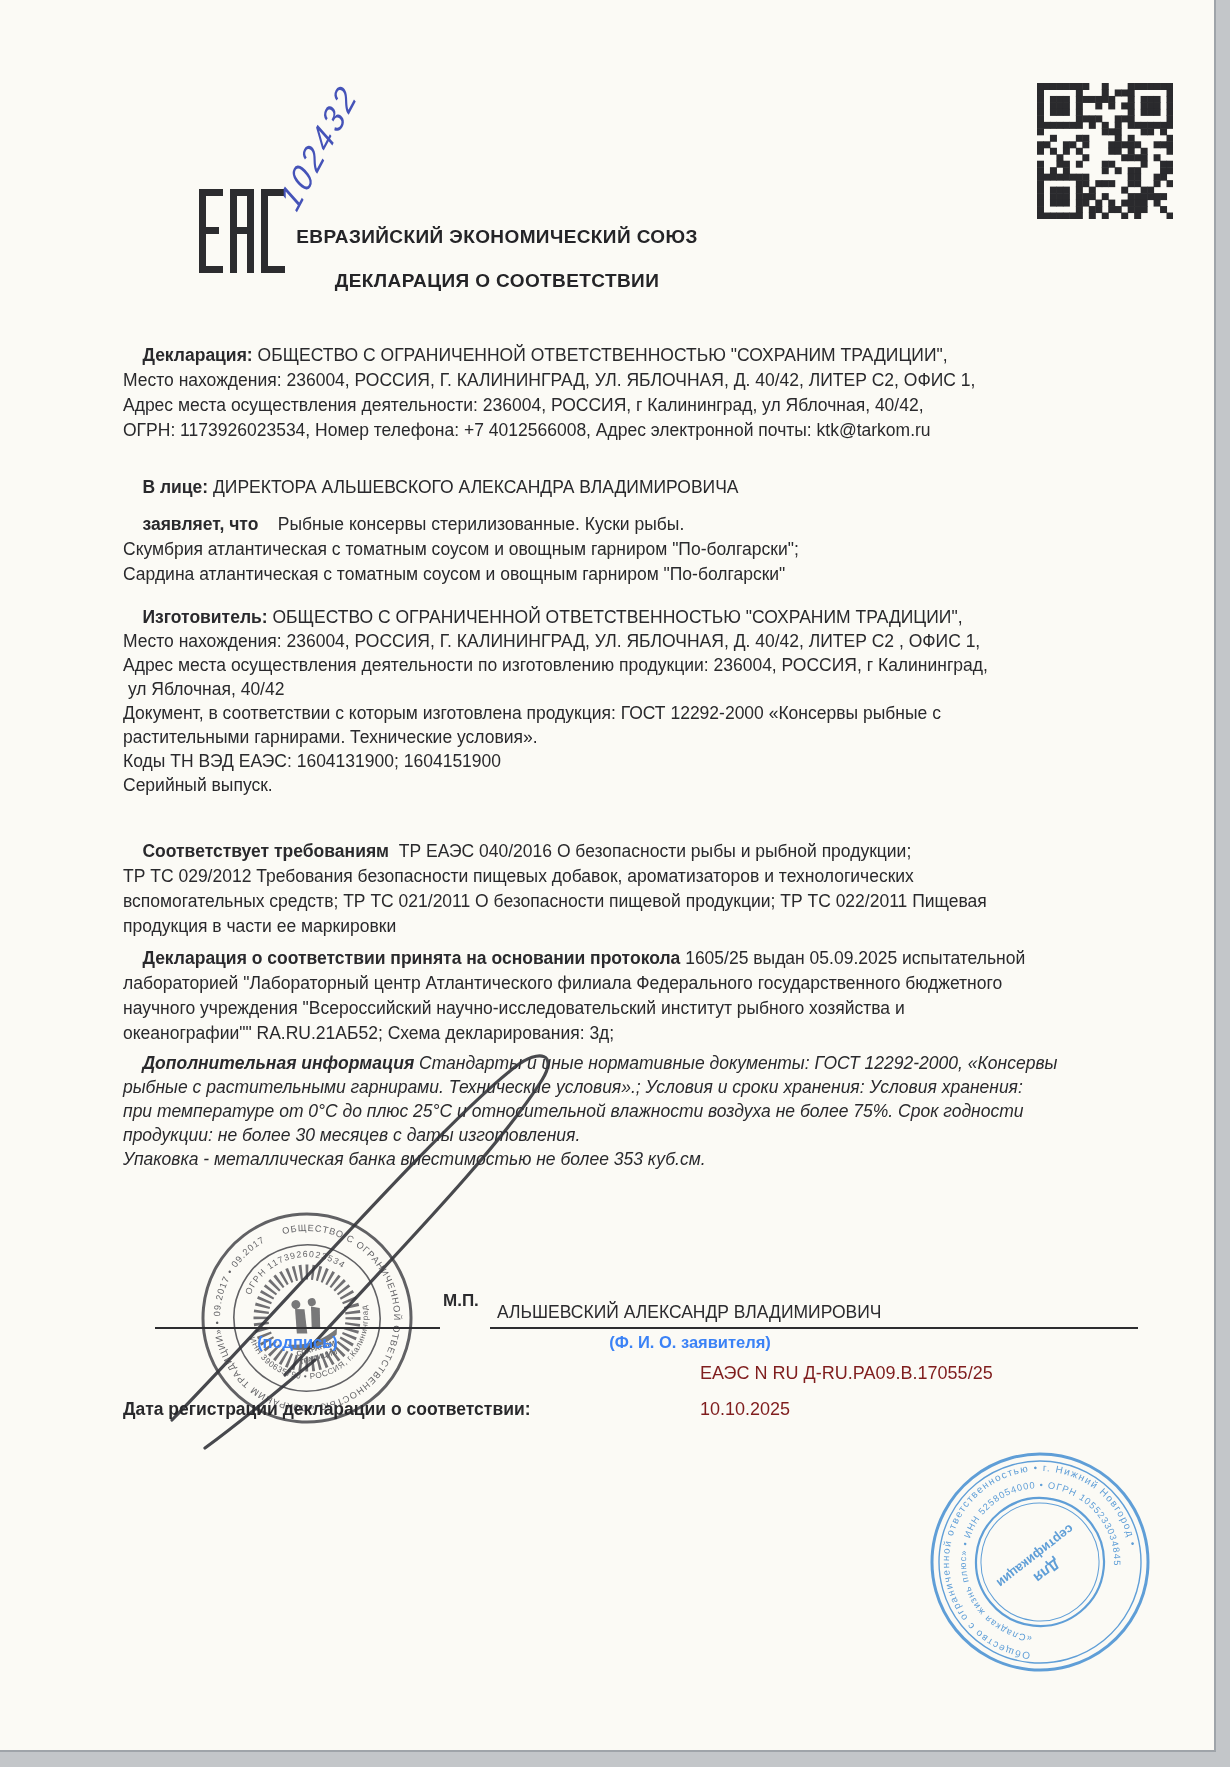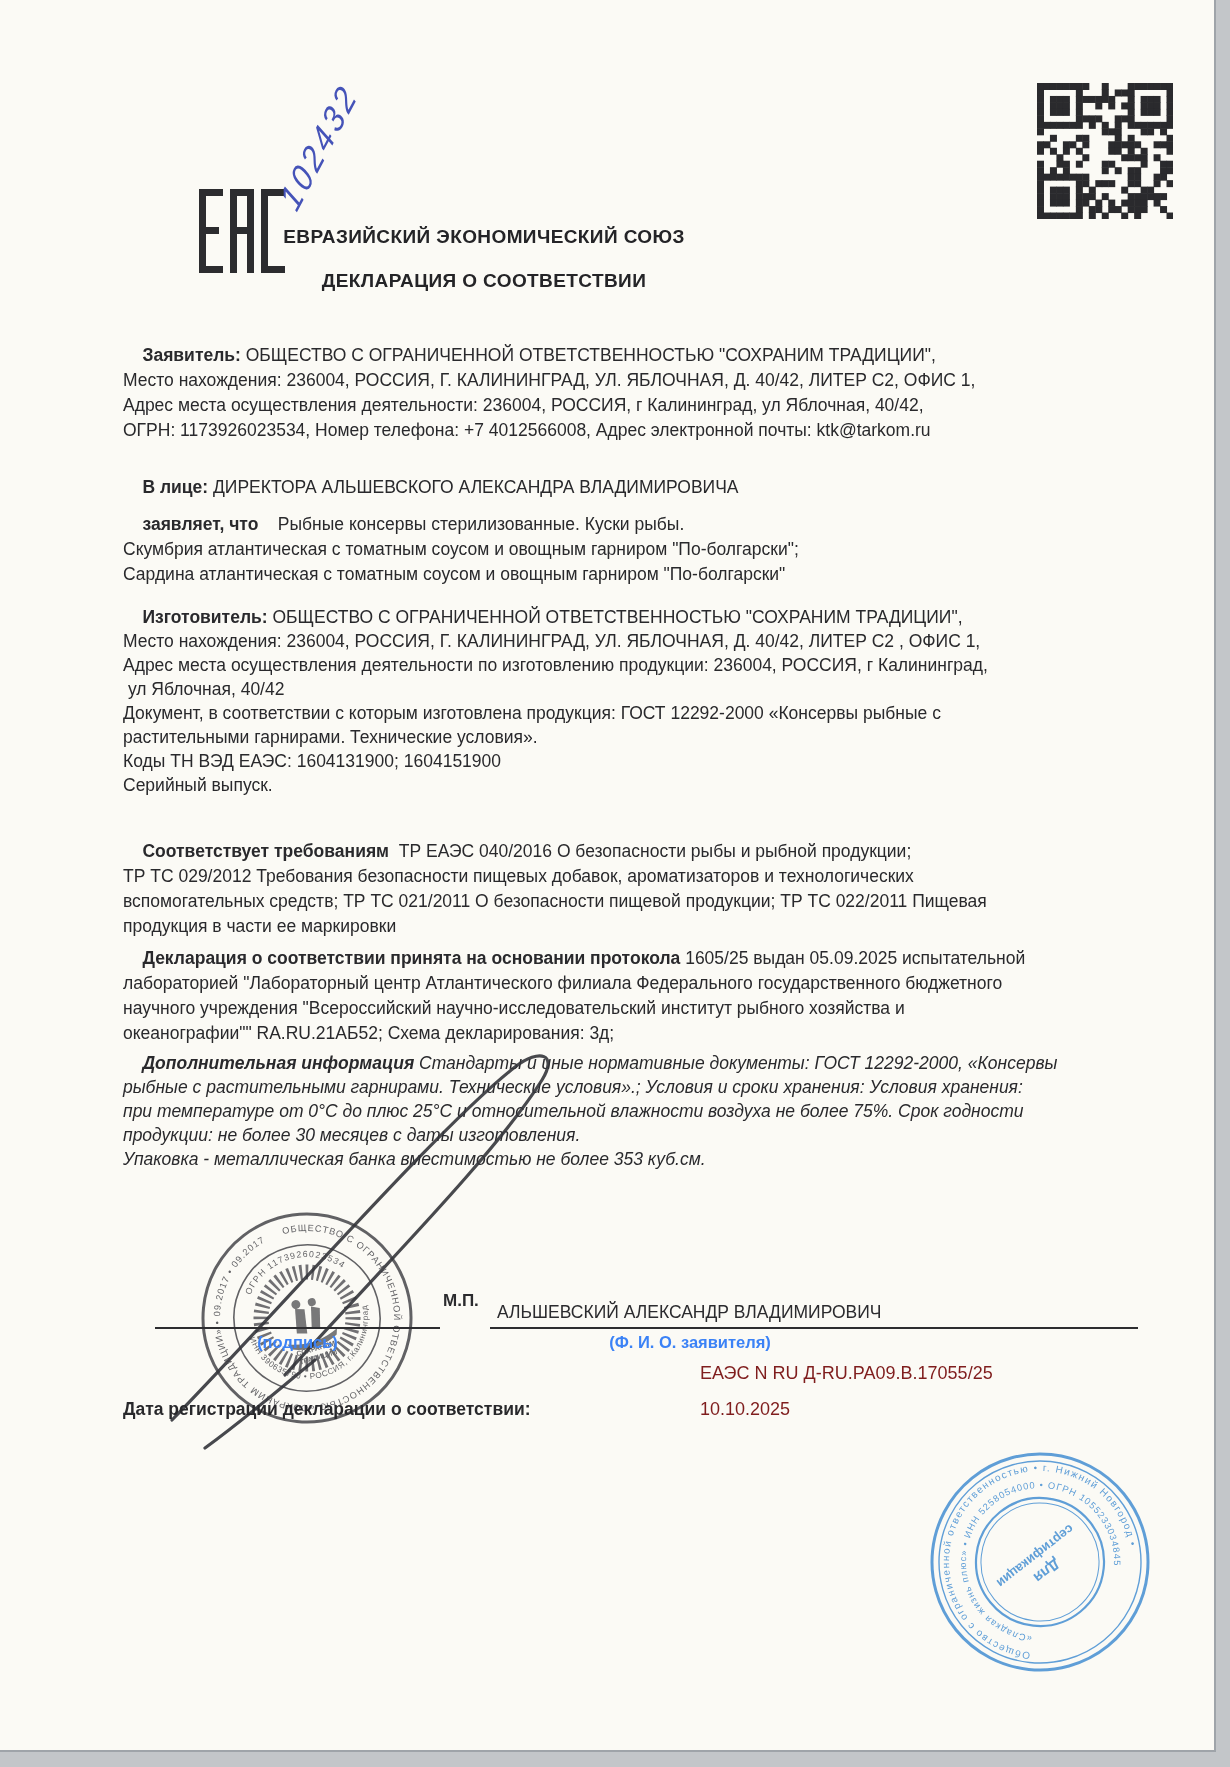--- a/index.html
+++ b/index.html
@@ -18,21 +18,21 @@
   .abs{position:absolute;}
   .para{
     position:absolute;left:123px;width:1065px;
     font-size:17.5px;line-height:25px;white-space:pre-wrap;
     color:#29292c;
   }
   .para b{font-weight:bold;}
   .tight{line-height:24px;}
   .t245{line-height:24px;font-style:italic;}
   .title{
-    position:absolute;left:0;width:968px;text-align:center;
+    position:absolute;left:13px;width:968px;text-align:center;
     font-size:19px;font-weight:bold;letter-spacing:.4px;color:#242427;
   }
   .handwritten{
     position:absolute;left:252px;top:128px;
     font-size:33px;font-style:italic;letter-spacing:4px;
     color:#4553b8;
     transform:rotate(-62deg) skewX(-10deg);
     transform-origin:center;
   }
   .sigline{position:absolute;height:2px;background:#2d2d30;}
@@ -296,21 +296,21 @@
       <rect x="64.76" y="129.52" width="7" height="7" fill="#2a2a2d"></rect>
       <rect x="84.19" y="129.52" width="7" height="7" fill="#2a2a2d"></rect>
       <rect x="97.14" y="129.52" width="7" height="7" fill="#2a2a2d"></rect>
       <rect x="129.52" y="129.52" width="7" height="7" fill="#2a2a2d"></rect>
     </svg>
 
   <div class="title" style="top:226px">ЕВРАЗИЙСКИЙ ЭКОНОМИЧЕСКИЙ СОЮЗ</div>
   <div class="title" style="top:270px">ДЕКЛАРАЦИЯ О СООТВЕТСТВИИ</div>
 
   <div class="para" style="top:318px">
-    <b>Заявитель:</b><span> ОБЩЕСТВО С ОГРАНИЧЕННОЙ ОТВЕТСТВЕННОСТЬЮ "СОХРАНИМ ТРАДИЦИИ",
+    <b>Декларация:</b><span> ОБЩЕСТВО С ОГРАНИЧЕННОЙ ОТВЕТСТВЕННОСТЬЮ "СОХРАНИМ ТРАДИЦИИ",
 Место нахождения: 236004, РОССИЯ, Г. КАЛИНИНГРАД, УЛ. ЯБЛОЧНАЯ, Д. 40/42, ЛИТЕР С2, ОФИС 1,
 Адрес места осуществления деятельности: 236004, РОССИЯ, г Калининград, ул Яблочная, 40/42,
 ОГРН: 1173926023534, Номер телефона: +7 4012566008, Адрес электронной почты: ktk@tarkom.ru</span>
   </div>
 
   <div class="para" style="top:450px">
     <b>В лице:</b><span> ДИРЕКТОРА АЛЬШЕВСКОГО АЛЕКСАНДРА ВЛАДИМИРОВИЧА</span>
   </div>
 
   <div class="para" style="top:487px">

